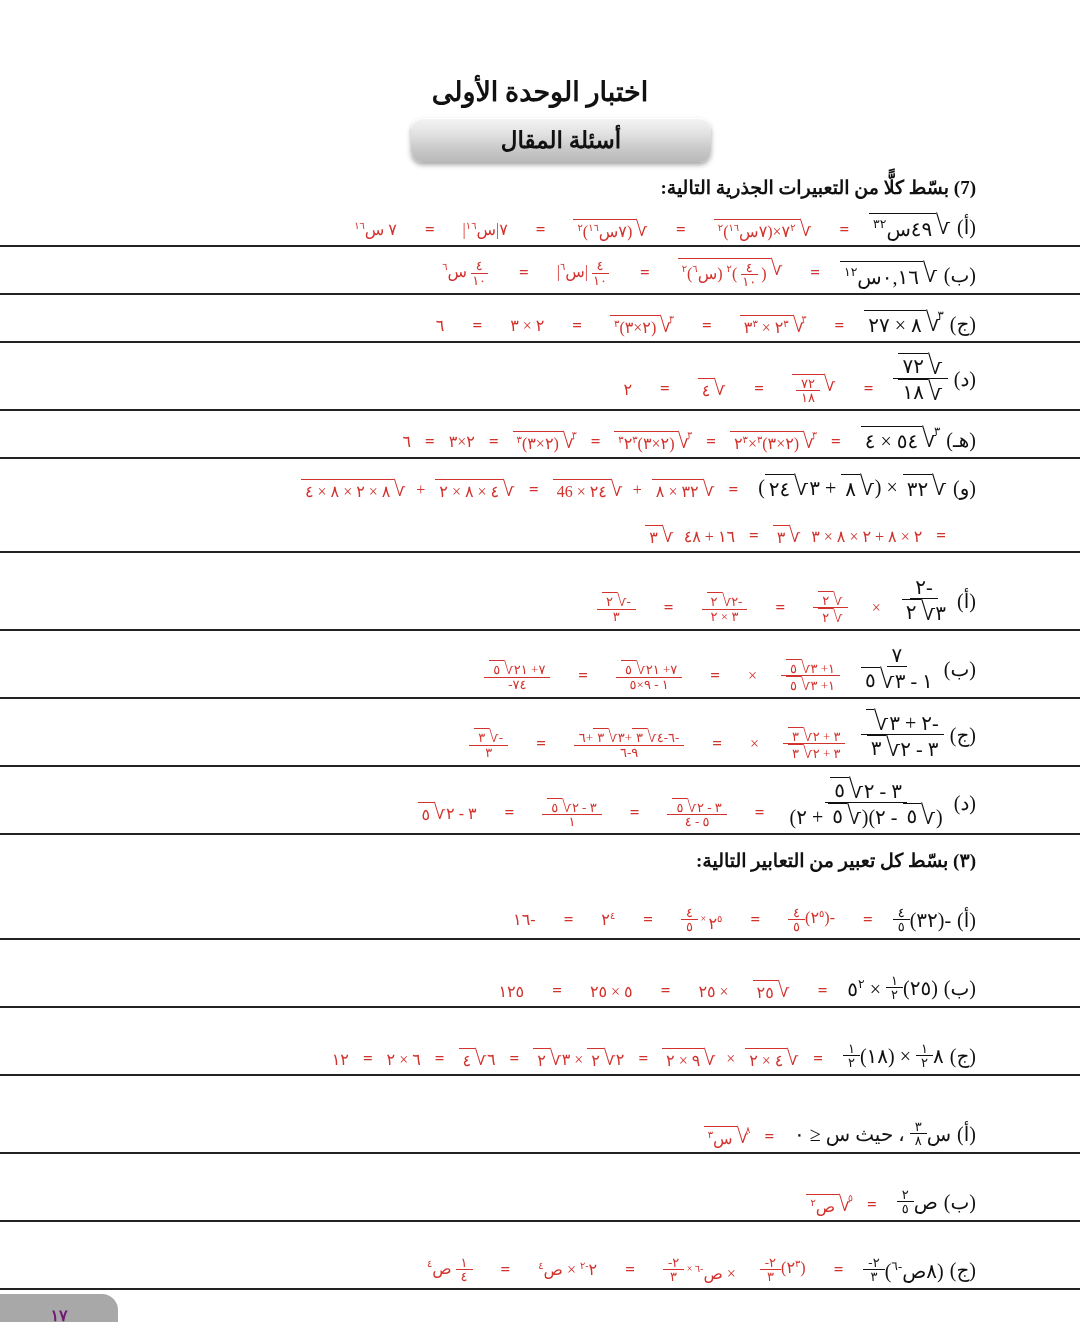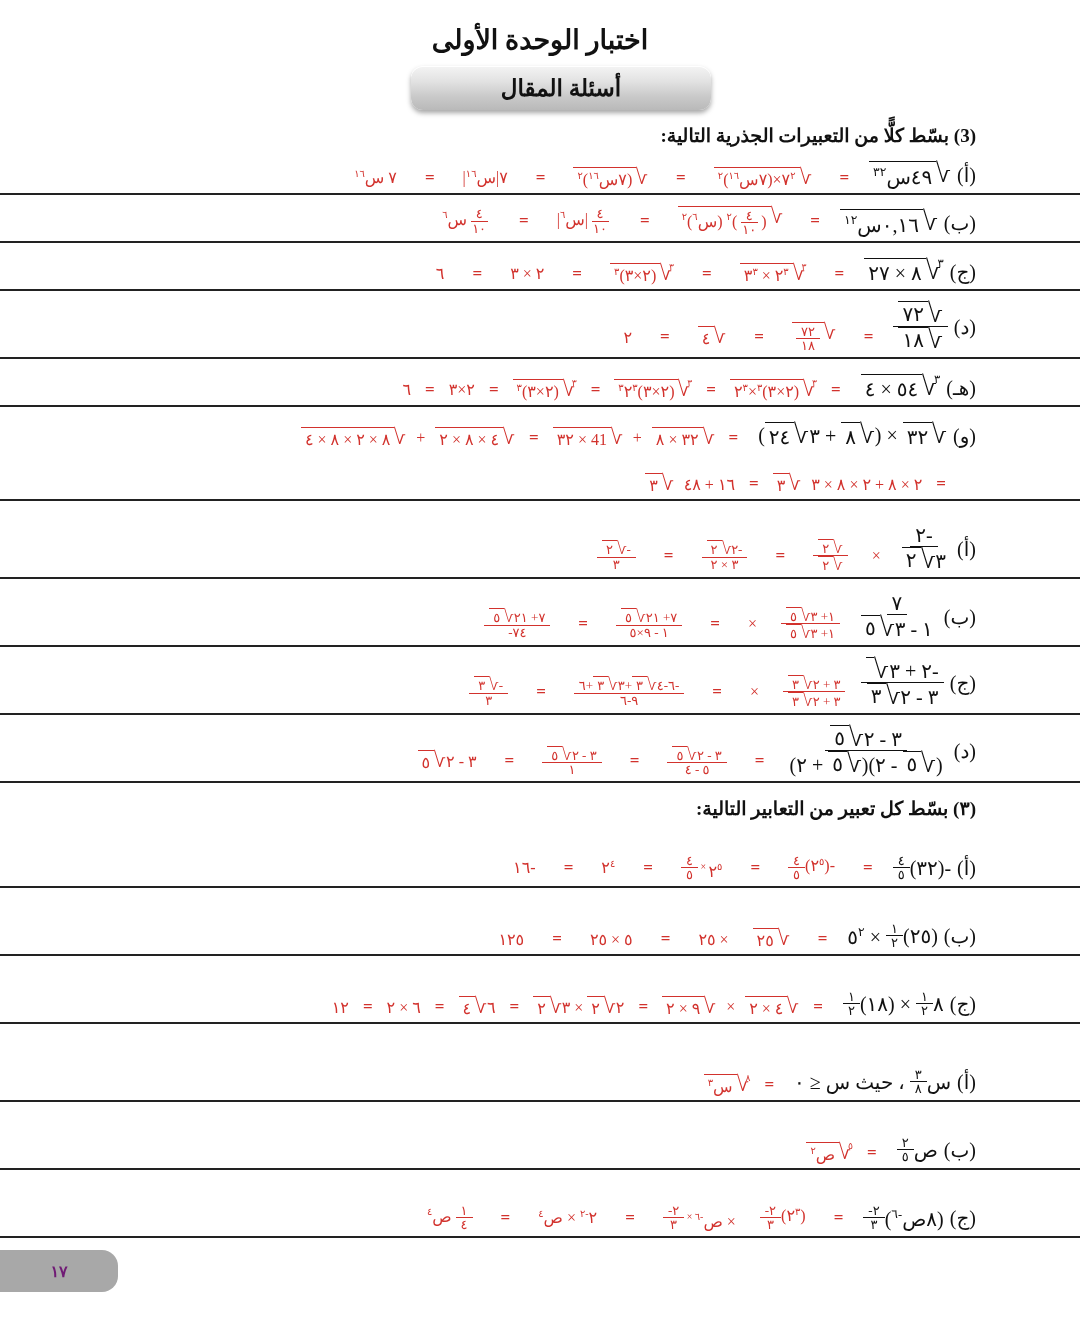--- a/index.html
+++ b/index.html
@@ -12,22 +12,23 @@
     overflow:hidden;
   }
   .page{position:relative;width:1080px;height:1322px;}
 
   
   .doc-title{
     text-align:center;
     font-size:27px;
     font-weight:bold;
     letter-spacing:0px;
-    padding-top:24px;
+    padding-top:32px;
     color:#111;
+    margin-top:44px;
   }
   .pill-wrap{display:flex;justify-content:center;margin-top:10px;margin-left:42px;}
   .pill{
     width:300px;height:44px;
     border-radius:12px;
     background:linear-gradient(to bottom,#f4f4f4 0%,#e2e2e2 35%,#c9c9c9 70%,#b9b9b9 100%);
     box-shadow:0 3px 5px rgba(0,0,0,.35), inset 0 1px 0 #fff;
     display:flex;align-items:center;justify-content:center;
     font-size:23px;font-weight:bold;color:#111;
   }
@@ -112,21 +113,21 @@
 <body>
 
 <div class="page">
 
   <div class="doc-title">اختبار الوحدة الأولى</div>
   <div class="pill-wrap">
     <div class="pill">أسئلة المقال</div>
   </div>
 
   <div class="qblock">
-    <div class="qtitle">(3) بسّط كلًّا من التعبيرات الجذرية التالية:</div>
+    <div class="qtitle">(7) بسّط كلًّا من التعبيرات الجذرية التالية:</div>
 
     <div class="row">
       <span class="prompt">
         <span class="lbl">(أ)</span>
         <span class="sqrt">
             <span class="radsym">√</span>
             <span class="rad">٤٩س<sup>٣٢</sup></span>
           </span>
       </span>
       <span class="work spread">
@@ -292,21 +293,21 @@
       </span>
       <span class="work">
         <span class="eq">=</span>
         <span class="sqrt">
             <span class="radsym">√</span>
             <span class="rad">٣٢ × ٨</span>
           </span>
         <span>+</span>
         <span class="sqrt">
             <span class="radsym">√</span>
-            <span class="rad">41 × ٣٢</span>
+            <span class="rad">٢٤ × 46</span>
           </span>
         <span class="eq">=</span>
         <span class="sqrt">
             <span class="radsym">√</span>
             <span class="rad">٤ × ٨ × ٢</span>
           </span>
         <span>+</span>
         <span class="sqrt">
             <span class="radsym">√</span>
             <span class="rad">٨ × ٢ × ٨ × ٤</span>

